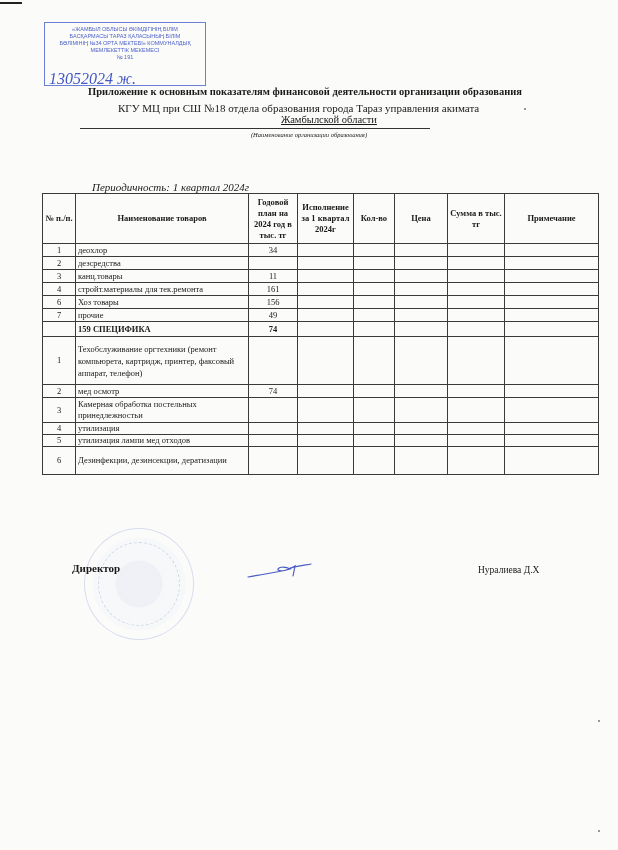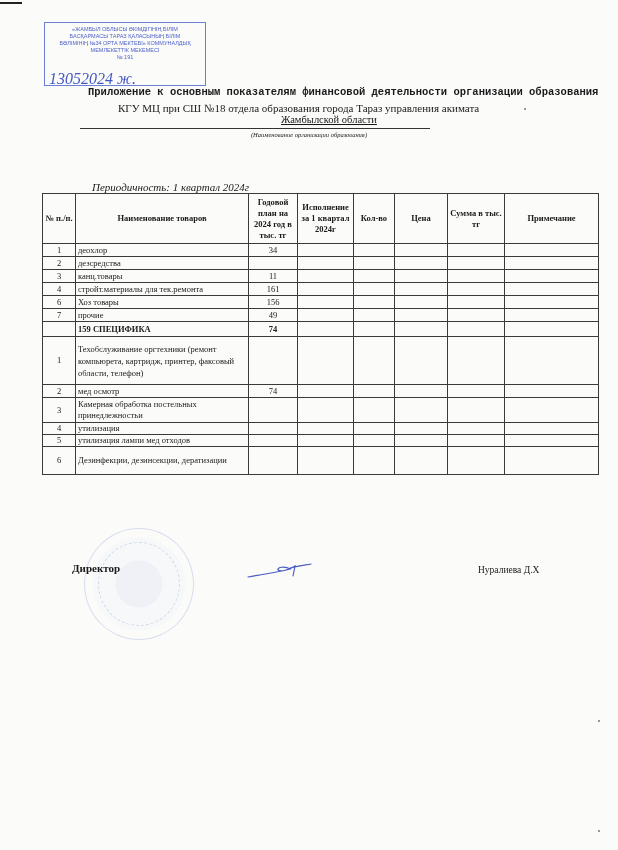--- a/index.html
+++ b/index.html
@@ -4,21 +4,21 @@
 <style>
   html, body { margin:0; padding:0; }
   body { width:618px; height:850px; background:#fbfbfa; position:relative; overflow:hidden;
          font-family:"Liberation Serif", serif; color:#1a1a1a; }
   .abs { position:absolute; }
   .topline { left:0; top:2px; width:22px; height:2px; background:#222; }
   .stamp { left:44px; top:22px; width:162px; height:64px; border:1.5px solid #6b7fd6; color:#4f63c9;
            font-family:"Liberation Sans", sans-serif; font-size:5.5px; line-height:7px; text-align:center; padding-top:3px; box-sizing:border-box; }
   .stamp .ln { display:block; white-space:nowrap; }
   .stamp .date { position:absolute; left:4px; right:4px; bottom:3px; display:flex; justify-content:flex-start; font-family:"Liberation Serif", serif; font-size:16px; font-style:italic; color:#4458c4; }
-  .title { left:88px; top:86px; font-size:10.5px; font-weight:bold; white-space:nowrap;font-family:Liberation Mono, monospace; }
+  .title { left:88px; top:86px; font-size:10.5px; font-weight:bold; white-space:nowrap; }
   .org { left:118px; top:102px; font-size:11px; white-space:nowrap; }
   .org2 { left:0; width:618px; top:114px; font-size:10.5px; text-align:center;padding-left:27px; }
   .org2 span { text-decoration:underline; margin-left:-14px; }
   .orgline { left:80px; top:128px; width:350px; height:1px; background:#333; }
   .orgcap { left:0; width:618px; top:131px; font-size:6.5px; font-style:italic; text-align:center; }
   .period { left:92px; top:181px; font-size:11px; font-style:italic; }
   table.grid { position:absolute; left:42px; top:193px; border-collapse:collapse; font-size:8.5px; table-layout:fixed; }
   table.grid td, table.grid th { border:1px solid #3a3a3a; padding:0 2px; vertical-align:middle; line-height:11px; }
   table.grid th { font-weight:bold; text-align:center; font-size:8.5px; }
   .c { text-align:center; }
@@ -144,21 +144,21 @@
     <td class="b">159 СПЕЦИФИКА</td>
     <td class="c b">74</td>
     <td></td>
         <td></td>
         <td></td>
         <td></td>
         <td></td>
   </tr>
   <tr style="height:48px">
     <td class="c">1</td>
-    <td style="line-height:12px">Техобслуживание оргтехники (ремонт компьюрета, картридж, принтер, факсовый области, телефон)</td>
+    <td style="line-height:12px">Техобслуживание оргтехники (ремонт компьюрета, картридж, принтер, факсовый аппарат, телефон)</td>
     <td class="c"></td>
     <td></td>
         <td></td>
         <td></td>
         <td></td>
         <td></td>
   </tr>
   <tr style="height:13px">
     <td class="c">2</td>
     <td>мед осмотр</td>

